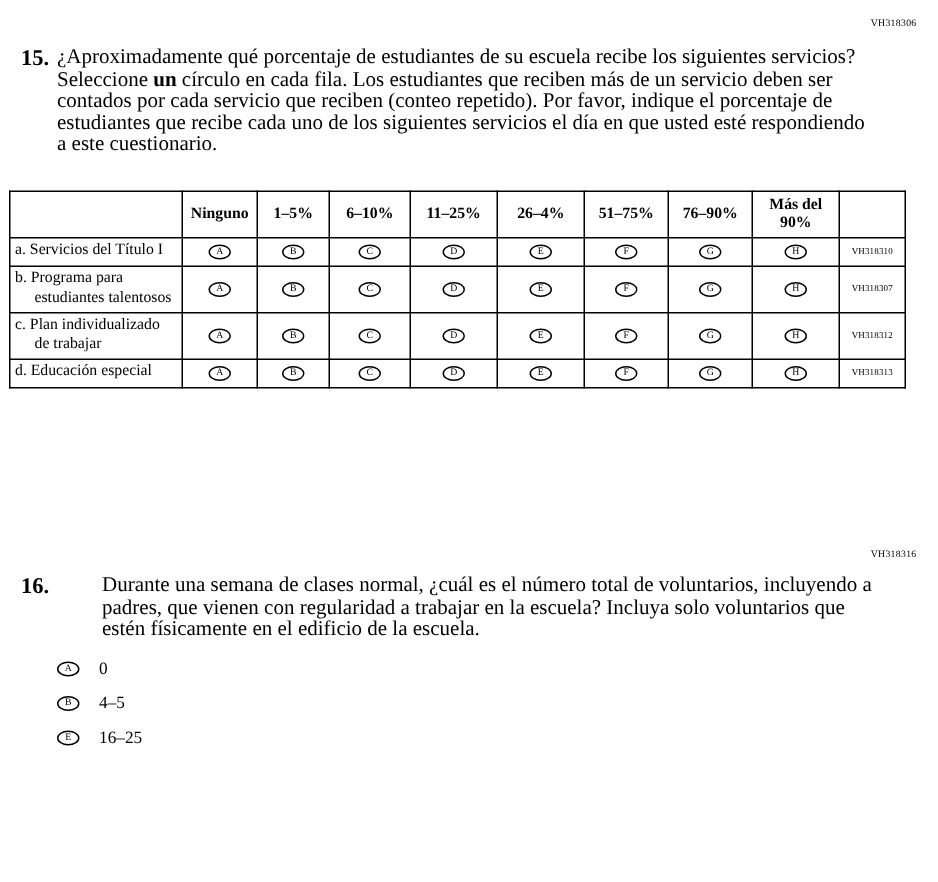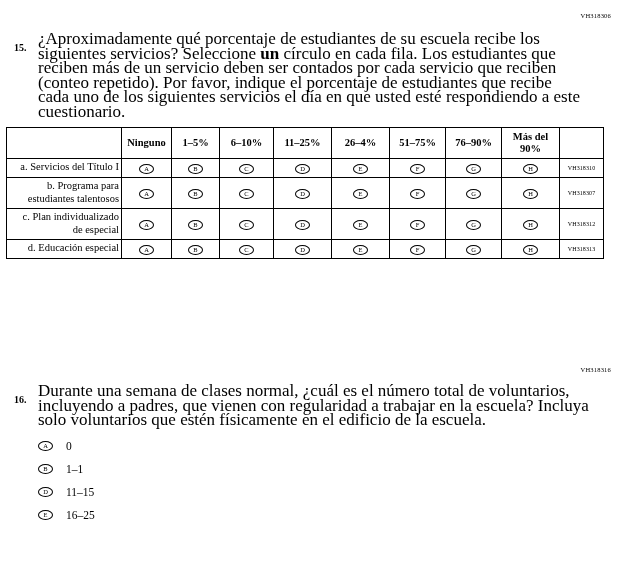--- a/index.html
+++ b/index.html
@@ -12,36 +12,36 @@
   .tiny-code {
     position:absolute; font-size:6.5px; letter-spacing:0.2px;
     font-family:"Liberation Serif", serif; color:#000;
   }
   .top-code { top:12px; right:14px; }
   .mid-code { top:366px; right:14px; }
 
   .question { position:absolute; display:flex; }
   .q15 { top:32px; left:14px; width:572px; }
   .q16 { top:384px; left:14px; width:578px; display:block; }
-  .q16-head { display:flex; }
-  .qnum { font-weight:bold; font-size:10px; width:24px; flex:none; line-height:14.5px;margin-top:9px; }
-  .qtext { font-size:17px; line-height:14.5px; }
+  .q16-head { display:flex;gap:30px; }
+  .qnum { font-weight:bold; font-size:15px; width:24px; flex:none; line-height:14.5px; }
+  .qtext { font-size:14px; line-height:14.5px; }
 
   table.grid {
     position:absolute; left:6px; top:127px;
     border-collapse:collapse; table-layout:fixed;padding-left:42px;
   }
   table.grid th, table.grid td { border:1px solid #000; }
   table.grid th {
     font-size:10.5px; font-weight:bold; text-align:center;
     padding:3px 1px; line-height:12px; vertical-align:middle;
   }
   td.label-cell {
     font-size:10.5px; line-height:12.5px; vertical-align:top;
-    padding:2px 2px 3px 16px; text-indent:-13px;text-align:right;
+    padding:2px 2px 3px 16px; text-indent:-13px;
   }
   td.opt-cell { text-align:center; vertical-align:middle; }
   td.code-cell {
     font-size:6px; text-align:center; vertical-align:middle;
     padding:0 1px; letter-spacing:0.1px;
   }
   .oval {
     display:inline-block; width:15px; height:10px;
     border:1px solid #000; border-radius:50%;
     font-size:6.5px; line-height:8.5px; text-align:center;
@@ -109,21 +109,21 @@
         <td class="opt-cell"><span class="oval">B</span></td>
         <td class="opt-cell"><span class="oval">C</span></td>
         <td class="opt-cell"><span class="oval">D</span></td>
         <td class="opt-cell"><span class="oval">E</span></td>
         <td class="opt-cell"><span class="oval">F</span></td>
         <td class="opt-cell"><span class="oval">G</span></td>
         <td class="opt-cell"><span class="oval">H</span></td>
         <td class="code-cell">VH318307</td>
       </tr>
       <tr>
-        <td class="label-cell">c. Plan individualizado de especial</td>
+        <td class="label-cell">c. Plan individualizado de trabajar</td>
         <td class="opt-cell"><span class="oval">A</span></td>
         <td class="opt-cell"><span class="oval">B</span></td>
         <td class="opt-cell"><span class="oval">C</span></td>
         <td class="opt-cell"><span class="oval">D</span></td>
         <td class="opt-cell"><span class="oval">E</span></td>
         <td class="opt-cell"><span class="oval">F</span></td>
         <td class="opt-cell"><span class="oval">G</span></td>
         <td class="opt-cell"><span class="oval">H</span></td>
         <td class="code-cell">VH318312</td>
       </tr>
@@ -149,24 +149,20 @@
     <div class="qnum">16.</div>
     <div class="qtext">Durante una semana de clases normal, ¿cuál es el número total de voluntarios, incluyendo a padres, que vienen con regularidad a trabajar en la escuela? Incluya solo voluntarios que estén físicamente en el edificio de la escuela.</div>
   </div>
   <div class="options" style="margin-left:24px;">
       <div class="opt-row">
         <span class="oval">A</span>
         <span class="opt-label">0</span>
       </div>
       <div class="opt-row">
         <span class="oval">B</span>
-        <span class="opt-label">1–1</span>
-      </div>
-      <div class="opt-row">
-        <span class="oval">D</span>
-        <span class="opt-label">11–15</span>
+        <span class="opt-label">4–5</span>
       </div>
       <div class="opt-row">
         <span class="oval">E</span>
         <span class="opt-label">16–25</span>
       </div>
     </div>
 </div>
 
 </body></html>

